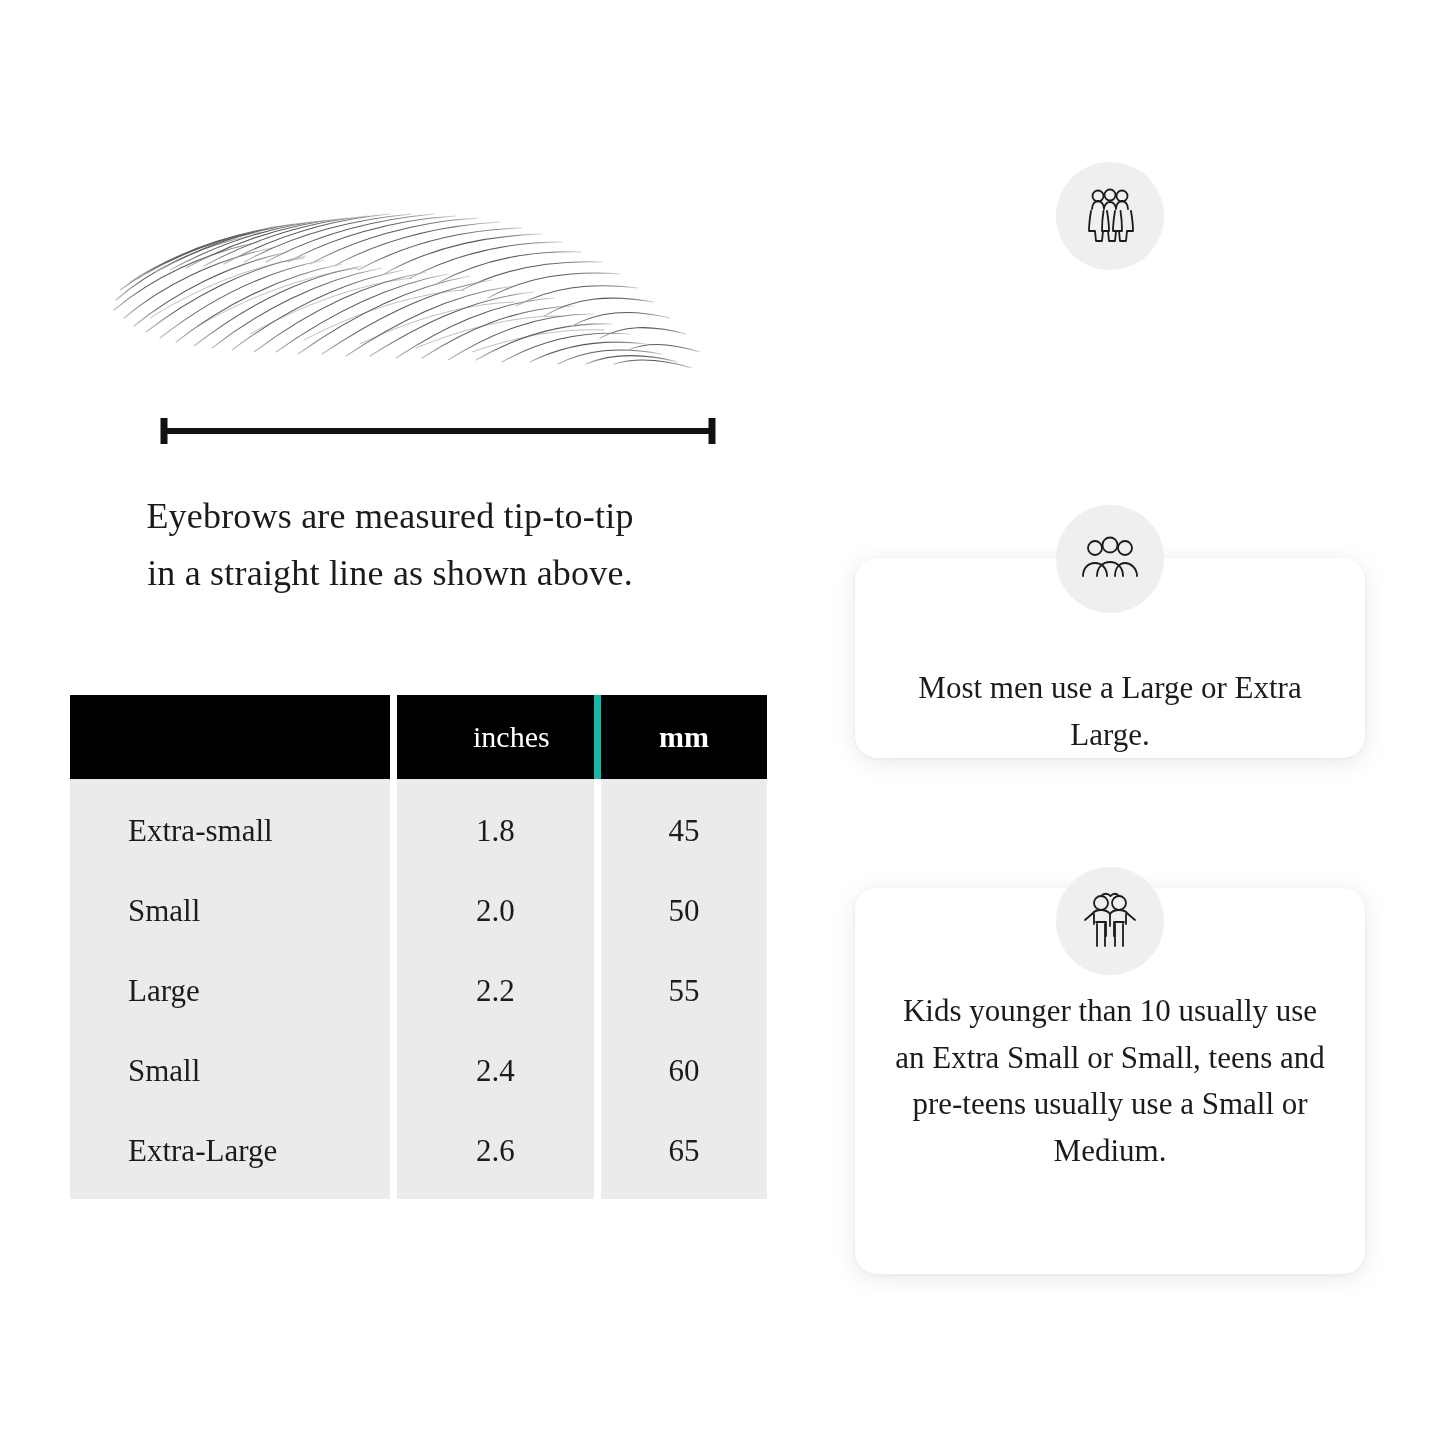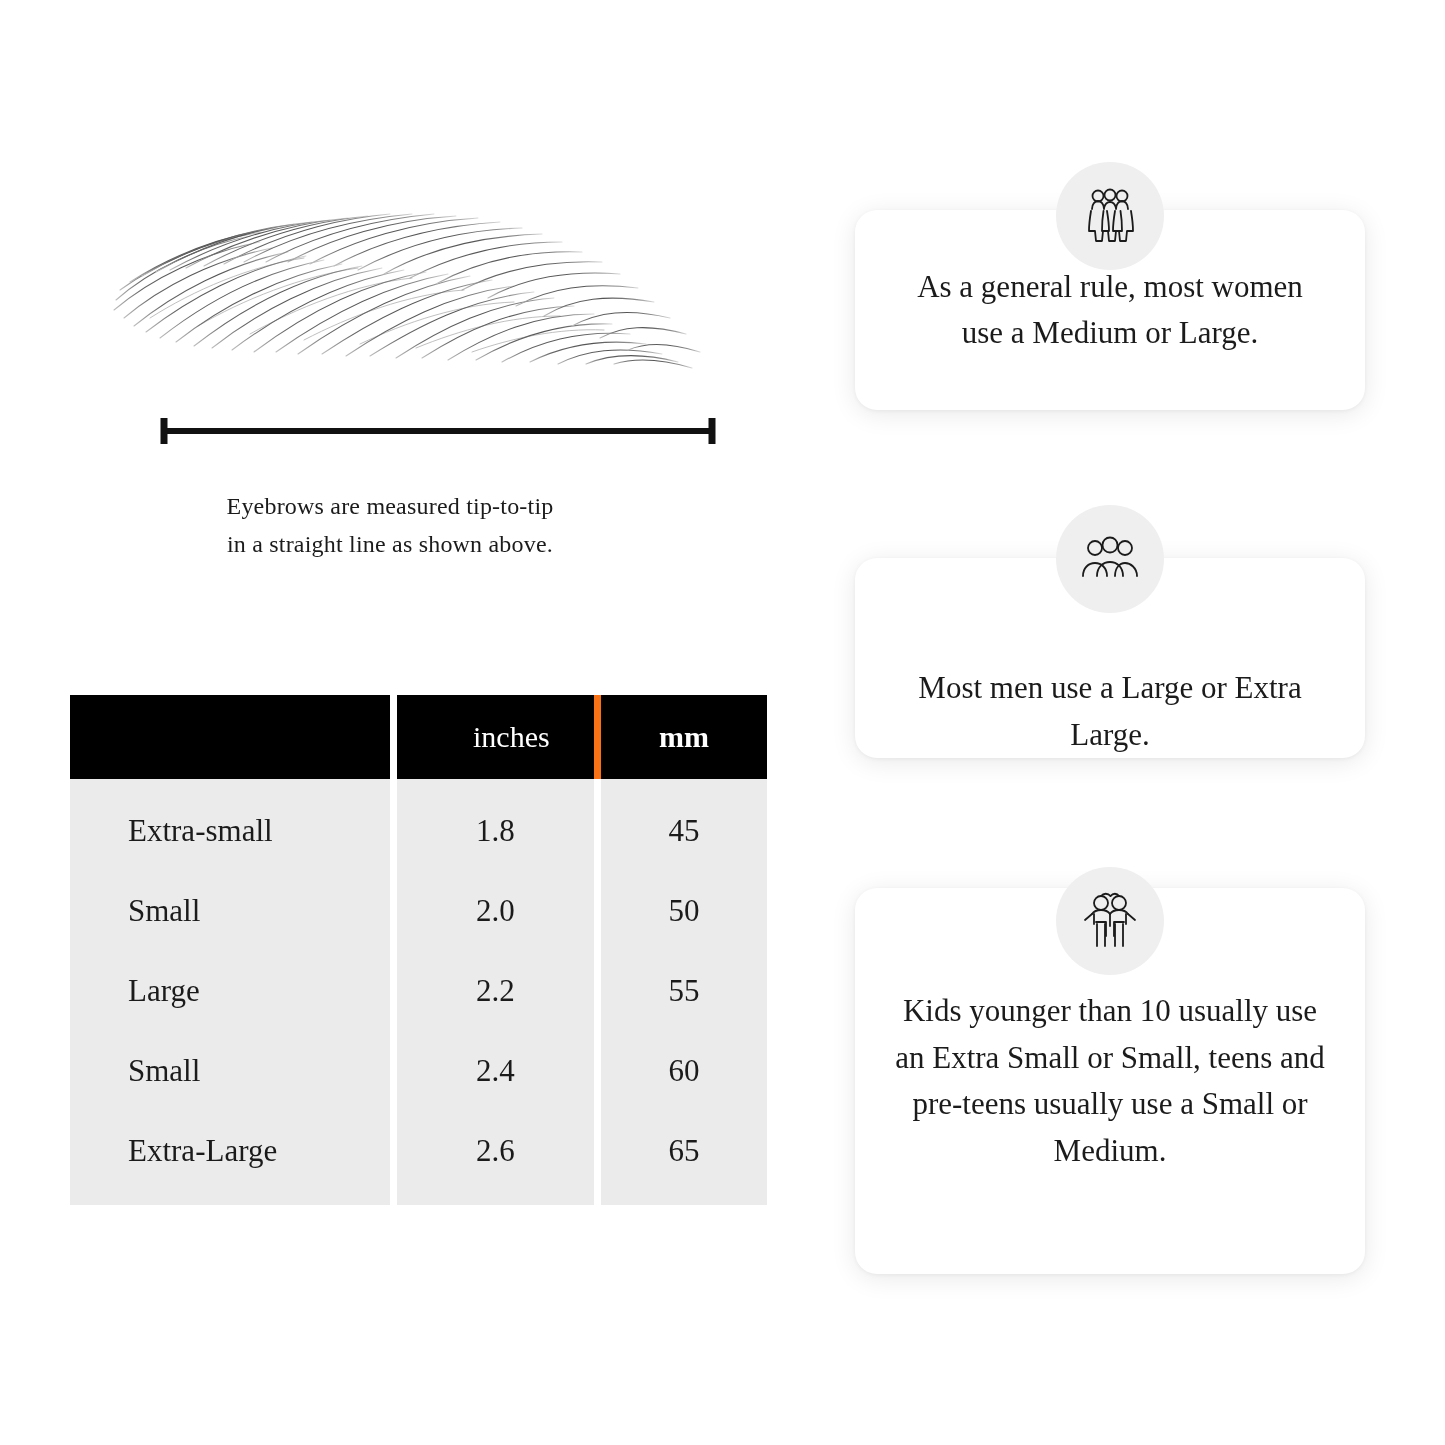--- a/index.html
+++ b/index.html
@@ -47,21 +47,21 @@
     left: 70px;
     top: 268px;
     width: 556px;
     height: 26px;
   }
 
   .caption {
     margin-top: 38px;
     width: 640px;
     text-align: center;
-    font-size: 24px;
+    font-size: 36px;
     line-height: 1.58;
     color: #1b1b1b;
     letter-spacing: 0.2px;
   }
 
   
   .size-table {
     position: absolute;
     left: 70px;
     top: 695px;
@@ -80,21 +80,21 @@
     font-weight: normal;
     text-align: center;
     vertical-align: middle;
   }
   .size-table thead th.name-head {
     width: 345px;
     border-right: 7px solid #ffffff;
   }
   .size-table thead th.inches-head {
     width: 177px;
-    border-right: 7px solid #f97316;
+    border-right: 7px solid #14b8a6;
     padding-left: 32px;
   }
   .size-table thead th.mm-head {
     width: 182px;
     font-weight: bold;
   }
   .size-table tbody td {
     background: #ebebeb;
     height: 80px;
     font-size: 31px;
@@ -107,21 +107,21 @@
     border-right: 7px solid #ffffff;
   }
   .size-table tbody td.num {
     text-align: center;
   }
   .size-table tbody td.inches {
     border-right: 7px solid #ffffff;
     margin-top: 12px;
   }
   .size-table tbody tr:first-child td { padding-top: 12px; }
-  .size-table tbody tr:last-child td { padding-bottom: 14px; }
+  .size-table tbody tr:last-child td { padding-bottom: 8px; }
 
   
   .right-col {
     position: absolute;
     left: 845px;
     top: 0;
     width: 530px;
     height: 1445px;
   }
   .info-card {
@@ -288,23 +288,20 @@
       <tr>
         <td class="name">Extra-Large</td>
         <td class="num inches">2.6</td>
         <td class="num mm">65</td>
       </tr>
     </tbody>
   </table>
 
   <div class="right-col">
 
-    <div class="info-card card-1">
-      <div class="card-text">As a general rule, most women use a Medium or Large.</div>
-    </div>
     <div class="card-icon icon-1">
       <svg width="62" height="58" viewBox="0 0 62 58" fill="none" stroke="#1b1b1b" stroke-width="1.8" stroke-linecap="round" stroke-linejoin="round" aria-hidden="true">
         <path d="M13 22c0-5 3-8 6-8s6 3 6 8"></path>
         <path d="M12 24c-1 6-2 14-2 20h6l1 10h6l1-10h6c0-6-1-14-2-20"></path>
         <circle cx="19" cy="9" r="5.5"></circle>
         <path d="M25 21c1-4 3.5-6 6-6s5 2 6 6"></path>
         <path d="M24.5 24c-1 6-1.5 14-1.5 20h6l1 10h6l1-10h6c0-6-.5-14-1.5-20"></path>
         <circle cx="31" cy="8" r="5.5"></circle>
         <path d="M37 22c0-5 3-8 6-8s6 3 6 8"></path>
         <path d="M36 24c-1 6-2 14-2 20h6l1 10h6l1-10h6c0-6-1-14-2-20"></path>

